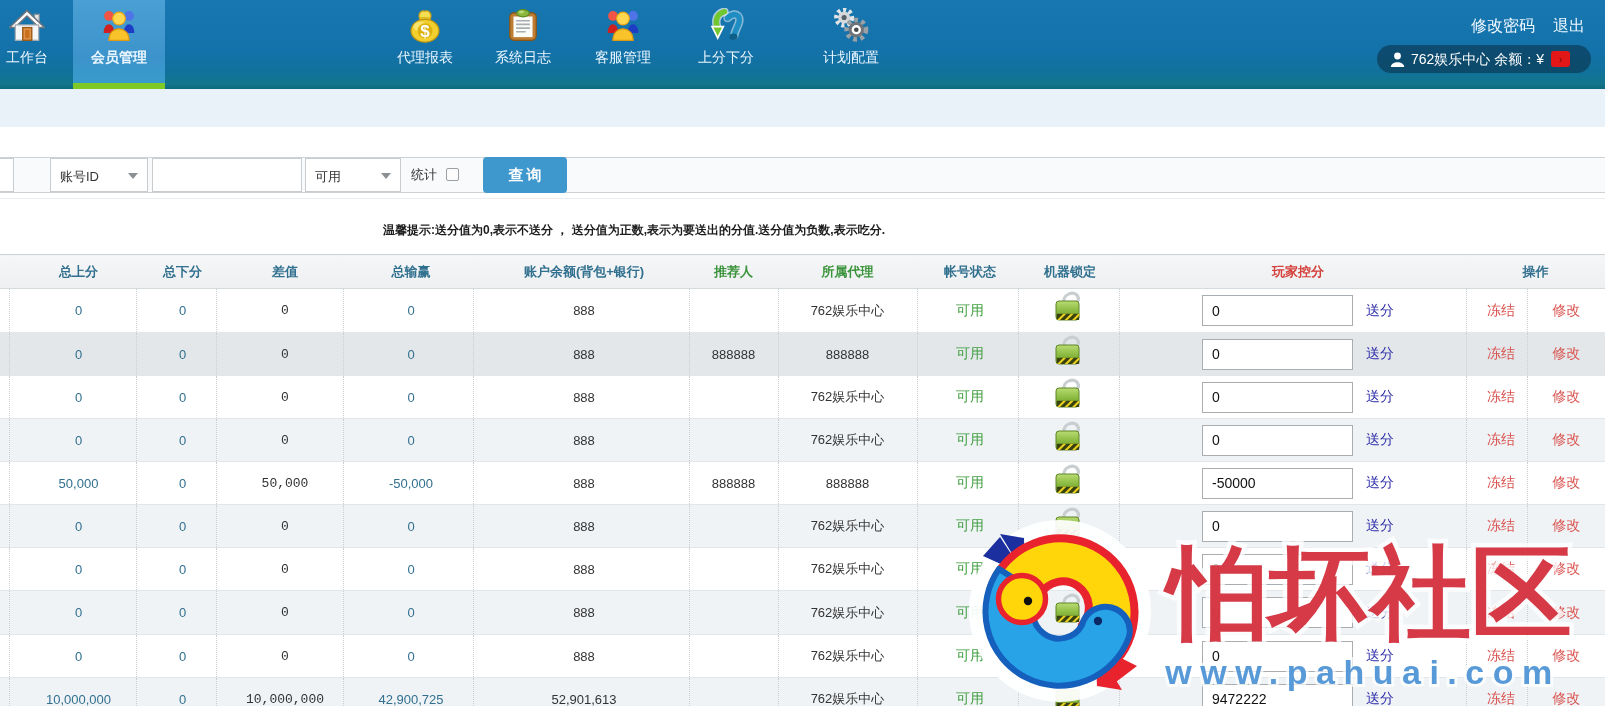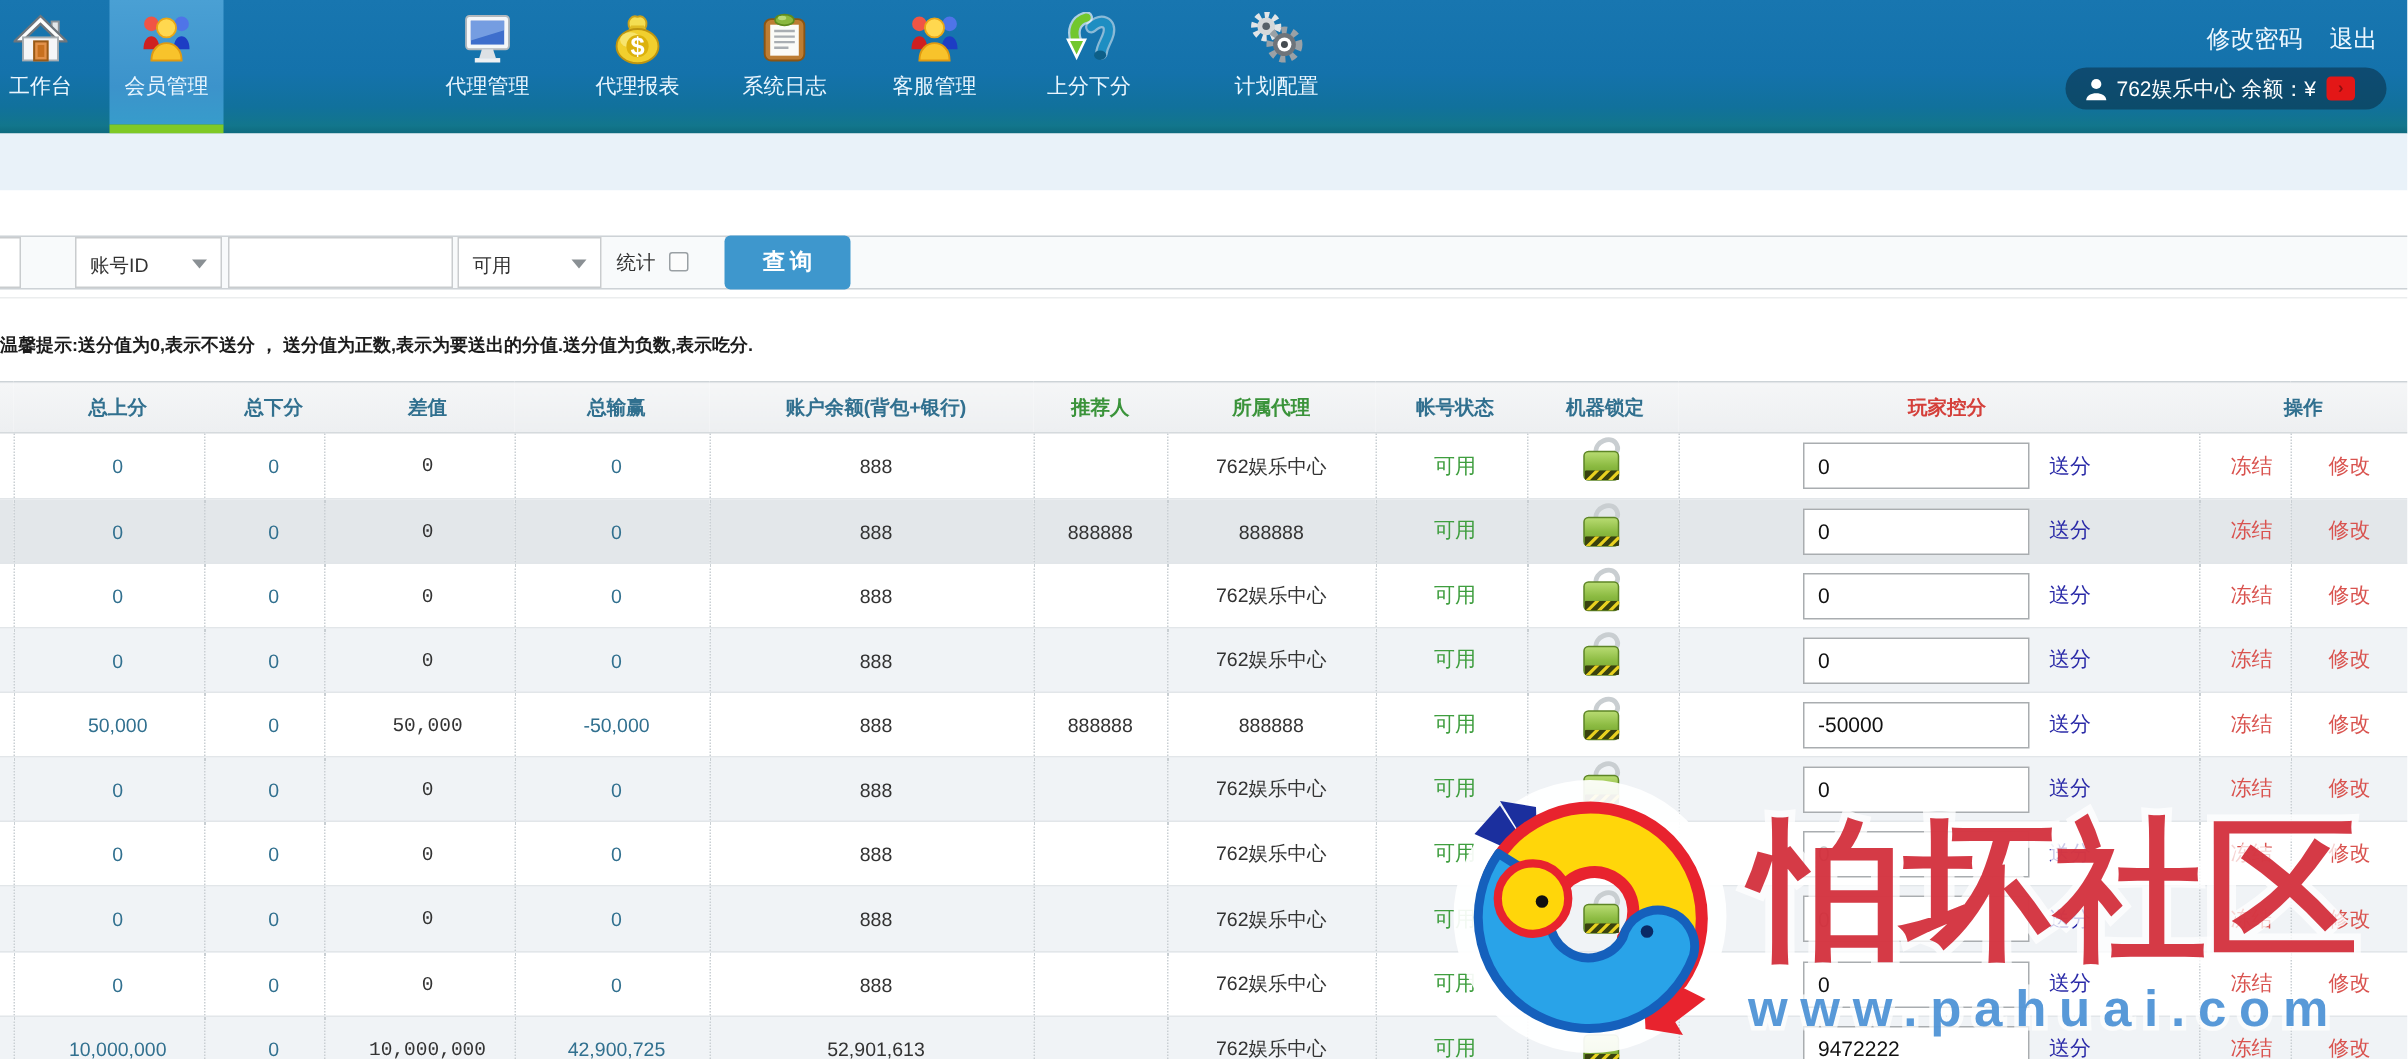--- a/index.html
+++ b/index.html
@@ -18,21 +18,21 @@
 .userbar { position:absolute; left:1377px; top:45px; width:214px; height:28px; border-radius:14px;
   background:rgba(9,44,66,.55); color:#fff; font-size:14px; line-height:28px; }
 .userbar .utx { position:absolute; left:34px; top:0; }
 .badge { position:absolute; left:174px; top:6px; width:19px; height:16px; background:#e31717; border-radius:3px; color:#8c0f0f; font-weight:bold; font-size:11px; text-align:center; line-height:16px; }
 
 
 .band1 { position:absolute; left:0; top:89px; width:1605px; height:38px; background:#e9f2f9; }
 .filterband { position:absolute; left:0; top:127px; width:1605px; height:113px; background:#fff; }
 .whiteband { position:absolute; left:0; top:157px; width:1605px; height:36px; background:#f8fafb; border-top:1px solid #cdd2d6; border-bottom:1px solid #cdd2d6; }
 .fl3 { position:absolute; left:0; top:198px; width:1605px; height:1px; background:#ebedee; }
-.hint { position:absolute; left:0; top:222px; width:1268px; text-align:left; font-size:12px; font-weight:bold; color:#1c1c1c; }
+.hint { position:absolute; left:0; top:222px; width:1268px; text-align:center; font-size:12px; font-weight:bold; color:#1c1c1c; }
 
 
 .fc { position:absolute; top:158px; height:34px; background:#fff; border:1px solid #c9ccce; font-size:13px; color:#333; }
 .sel .car { position:absolute; right:9px; top:14px; width:0; height:0; border-left:5px solid transparent; border-right:5px solid transparent; border-top:6px solid #8a9094; }
 .sel .lab { position:absolute; left:9px; top:9px;text-align:center; }
 .stat { position:absolute; left:411px; top:166px; font-size:13px; color:#333; }
 .cbx { position:absolute; left:446px; top:168px; width:13px; height:13px; background:#fcfcfc; border:1px solid #9aa0a4; border-radius:2px; }
 .qbtn { position:absolute; left:483px; top:157px; width:84px; height:36px; background:#3e97cd; color:#fff; font-size:15px; font-weight:bold; text-align:center; line-height:36px; border-radius:4px; letter-spacing:3px; text-indent:3px; }
 
 
@@ -71,40 +71,30 @@
   <div class="tab" style="left:-23px;width:100px;">
     <svg class="ic" viewBox="0 0 34 34">
       <rect x="24" y="6" width="4.5" height="9" fill="#e4e7ea" stroke="#8d9298" stroke-width="1.2"></rect>
       <path d="M17 2.5 L33.5 18.5 L28.5 18.5 L17 7.5 L5.5 18.5 L0.5 18.5 Z" fill="#fdfdfd" stroke="#6e757c" stroke-width="1.4"></path>
       <rect x="6" y="16" width="22" height="14.5" fill="#f5f6f8" stroke="#a8aeb3" stroke-width="1.2"></rect>
       <rect x="13" y="18.5" width="8.5" height="12" fill="#e2914a" stroke="#9a5a16" stroke-width="1.3"></rect>
       <rect x="15.2" y="20.8" width="4.2" height="7.5" fill="#c8701e"></rect>
     </svg>
     <div class="tx">工作台</div>
   </div>
-  <div class="tab active" style="left:73px;width:76px;">
+  <div class="tab active" style="left:73px;width:92px;font-weight:bold;">
     <svg class="ic" viewBox="0 0 34 34">
       <circle cx="7.5" cy="7.5" r="4.6" fill="#f05545"></circle>
         <path d="M2.5 23.5 C2.5 12.5,12.5 12.5,12.5 23.5 Z" fill="#cf2020"></path>
       <circle cx="26.5" cy="7.5" r="4.6" fill="#4f74e8"></circle>
         <path d="M21.5 23.5 C21.5 12.5,31.5 12.5,31.5 23.5 Z" fill="#1d3dc4"></path>
       <circle cx="17" cy="10" r="6" fill="#ffd84f" stroke="#eaa616" stroke-width="1.2"></circle>
       <path d="M7.5 30.5 C7.5 16,26.5 16,26.5 30.5 Z" fill="#f8c32b" stroke="#e09a10" stroke-width="1.2"></path>
     </svg>
     <div class="tx">会员管理</div>
-  </div>
-  <div class="tab" style="left:275px;width:100px;">
-    <svg class="ic" viewBox="0 0 34 34">
-      <rect x="3.5" y="2.5" width="27" height="21" rx="2.2" fill="#f5f7f9" stroke="#b2b8bd" stroke-width="1.2"></rect>
-      <rect x="6.5" y="5.5" width="21" height="15" fill="#3e6ecc"></rect>
-      <path d="M6.5 5.5 h21 v6 l-21 6.5 Z" fill="#7fa6e4" opacity="0.85"></path>
-      <path d="M13.5 23.5 h7 l1.8 5.5 h-10.5 Z" fill="#dde1e5"></path>
-      <rect x="9" y="29" width="16" height="2.8" fill="#eef0f2"></rect>
-    </svg>
-    <div class="tx">代理管理</div>
   </div>
   <div class="tab" style="left:375px;width:100px;">
     <svg class="ic" viewBox="0 0 34 34">
       <path d="M12 10 C10 5.5,13.5 1.5,17 3 C20.5 1.5,24 5.5,22 10 Z" fill="#f4de52" stroke="#c8a01a" stroke-width="1.2"></path>
       <path d="M13 8.5 L21 8.5 L23 12 L11 12 Z" fill="#e0bc25"></path>
       <ellipse cx="17" cy="21.5" rx="13.2" ry="10.8" fill="#f1cf2e" stroke="#bd9410" stroke-width="1.2"></ellipse>
       <ellipse cx="12.5" cy="17.5" rx="6.5" ry="4.8" fill="#f9e87d" opacity="0.8"></ellipse>
       <circle cx="17" cy="21.5" r="7" fill="#dcb10c"></circle>
       <text x="17" y="27" font-size="16" font-weight="bold" fill="#fff" text-anchor="middle" font-family="Liberation Sans">$</text>
     </svg>

